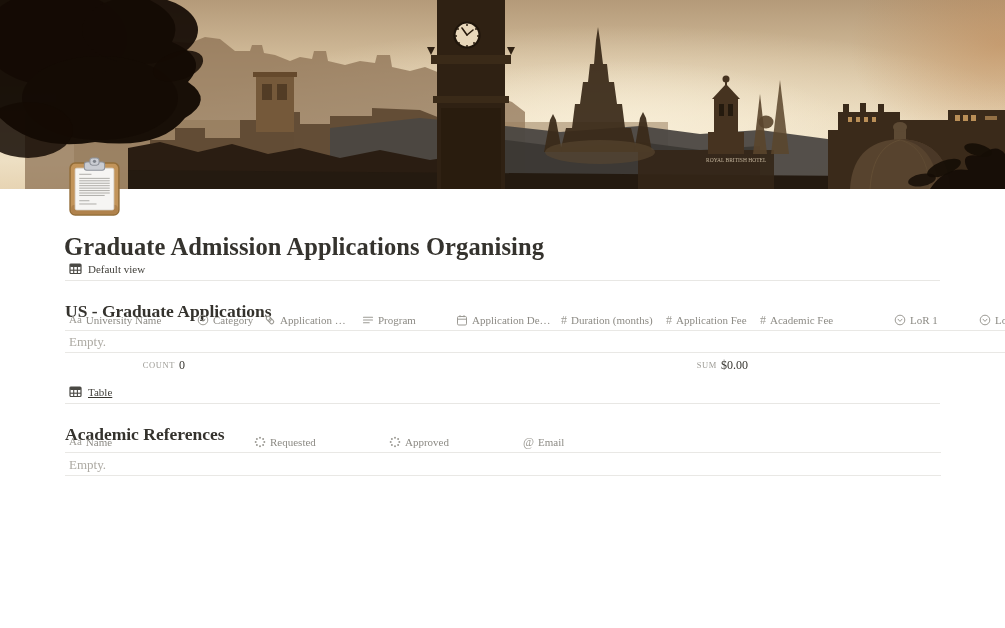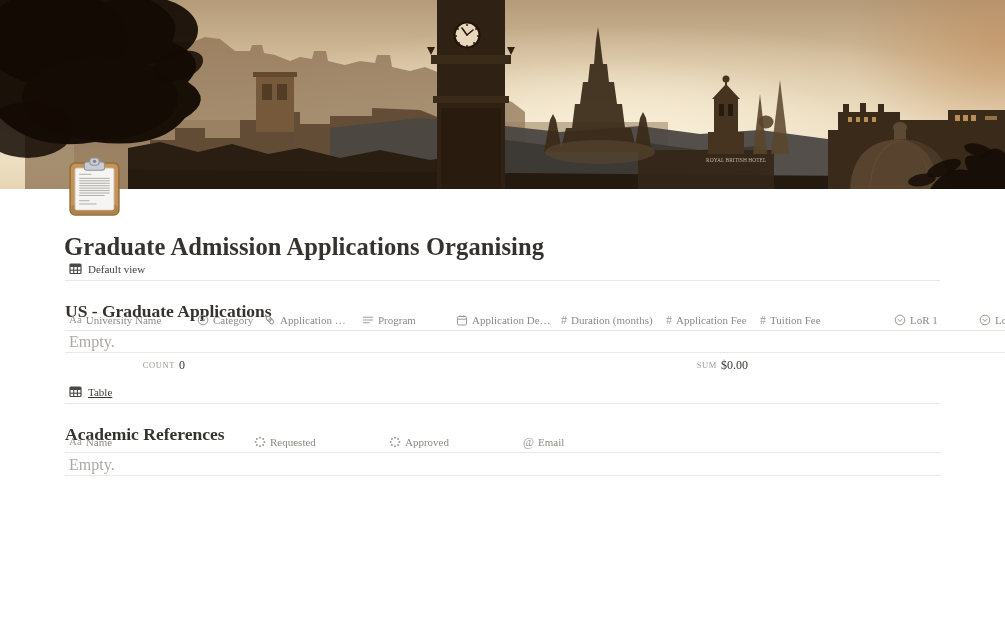--- a/index.html
+++ b/index.html
@@ -42,21 +42,21 @@
   .t2-empty  { top:454px; width:876px; height:22px; border-bottom:1px solid #e9e8e5; }
 
   .hcell { display:flex; align-items:center; gap:4px; padding-left:4px; padding-right:6px;
            font-size:11px; color:#8d8b85; white-space:nowrap; overflow:hidden; flex:none; cursor:pointer; }
   .hcell .plabel { overflow:hidden; text-overflow:ellipsis; }
   .picon { display:flex; align-items:center; flex:none; }
   .glyph { font-size:11px; color:#9c9a94; line-height:1; flex:none; }
   .glyph.hash { font-size:12px; }
   .glyph.at { font-size:12px; }
 
-  .empty-label { font-size:16px; color:#adaaa3; padding-left:4px; align-self:center; cursor:pointer; }
+  .empty-label { font-size:13px; color:#adaaa3; padding-left:4px; align-self:center; cursor:pointer; }
 
   .calc-group { display:flex; align-items:center; justify-content:flex-end; gap:4px;
                 padding-right:8px; cursor:pointer; }
   .calc-label { font-size:8.5px; letter-spacing:.6px; color:#9d9b95; text-transform:uppercase; }
   .calc-value { font-size:12px; color:#37352f; }
 
   
   .c1-1{width:128px;} .c1-2{width:67px;} .c1-3{width:98px;} .c1-4{width:94px;}
   .c1-5{width:105px;} .c1-6{width:105px;} .c1-7{width:94px;} .c1-8{width:134px;}
   .c1-9{width:85px;} .c1-10{width:85px;}
@@ -294,21 +294,21 @@
     <div class="hcell c1-6">
       <span class="glyph hash">#</span>
       <span class="plabel">Duration (months)</span>
     </div>
     <div class="hcell c1-7">
       <span class="glyph hash">#</span>
       <span class="plabel">Application Fee</span>
     </div>
     <div class="hcell c1-8">
       <span class="glyph hash">#</span>
-      <span class="plabel">Tuition Fee</span>
+      <span class="plabel">Academic Fee</span>
     </div>
     <div class="hcell c1-9">
       <span class="picon">
         <svg width="12" height="12" viewBox="0 0 12 12" fill="none" stroke="#9c9a94" stroke-width="1">
           <circle cx="6" cy="6" r="4.8"></circle>
           <path d="M4 5.2 L6 7.4 L8 5.2" stroke-linecap="round" stroke-linejoin="round"></path>
         </svg>
       </span>
       <span class="plabel">LoR 1</span>
     </div>

